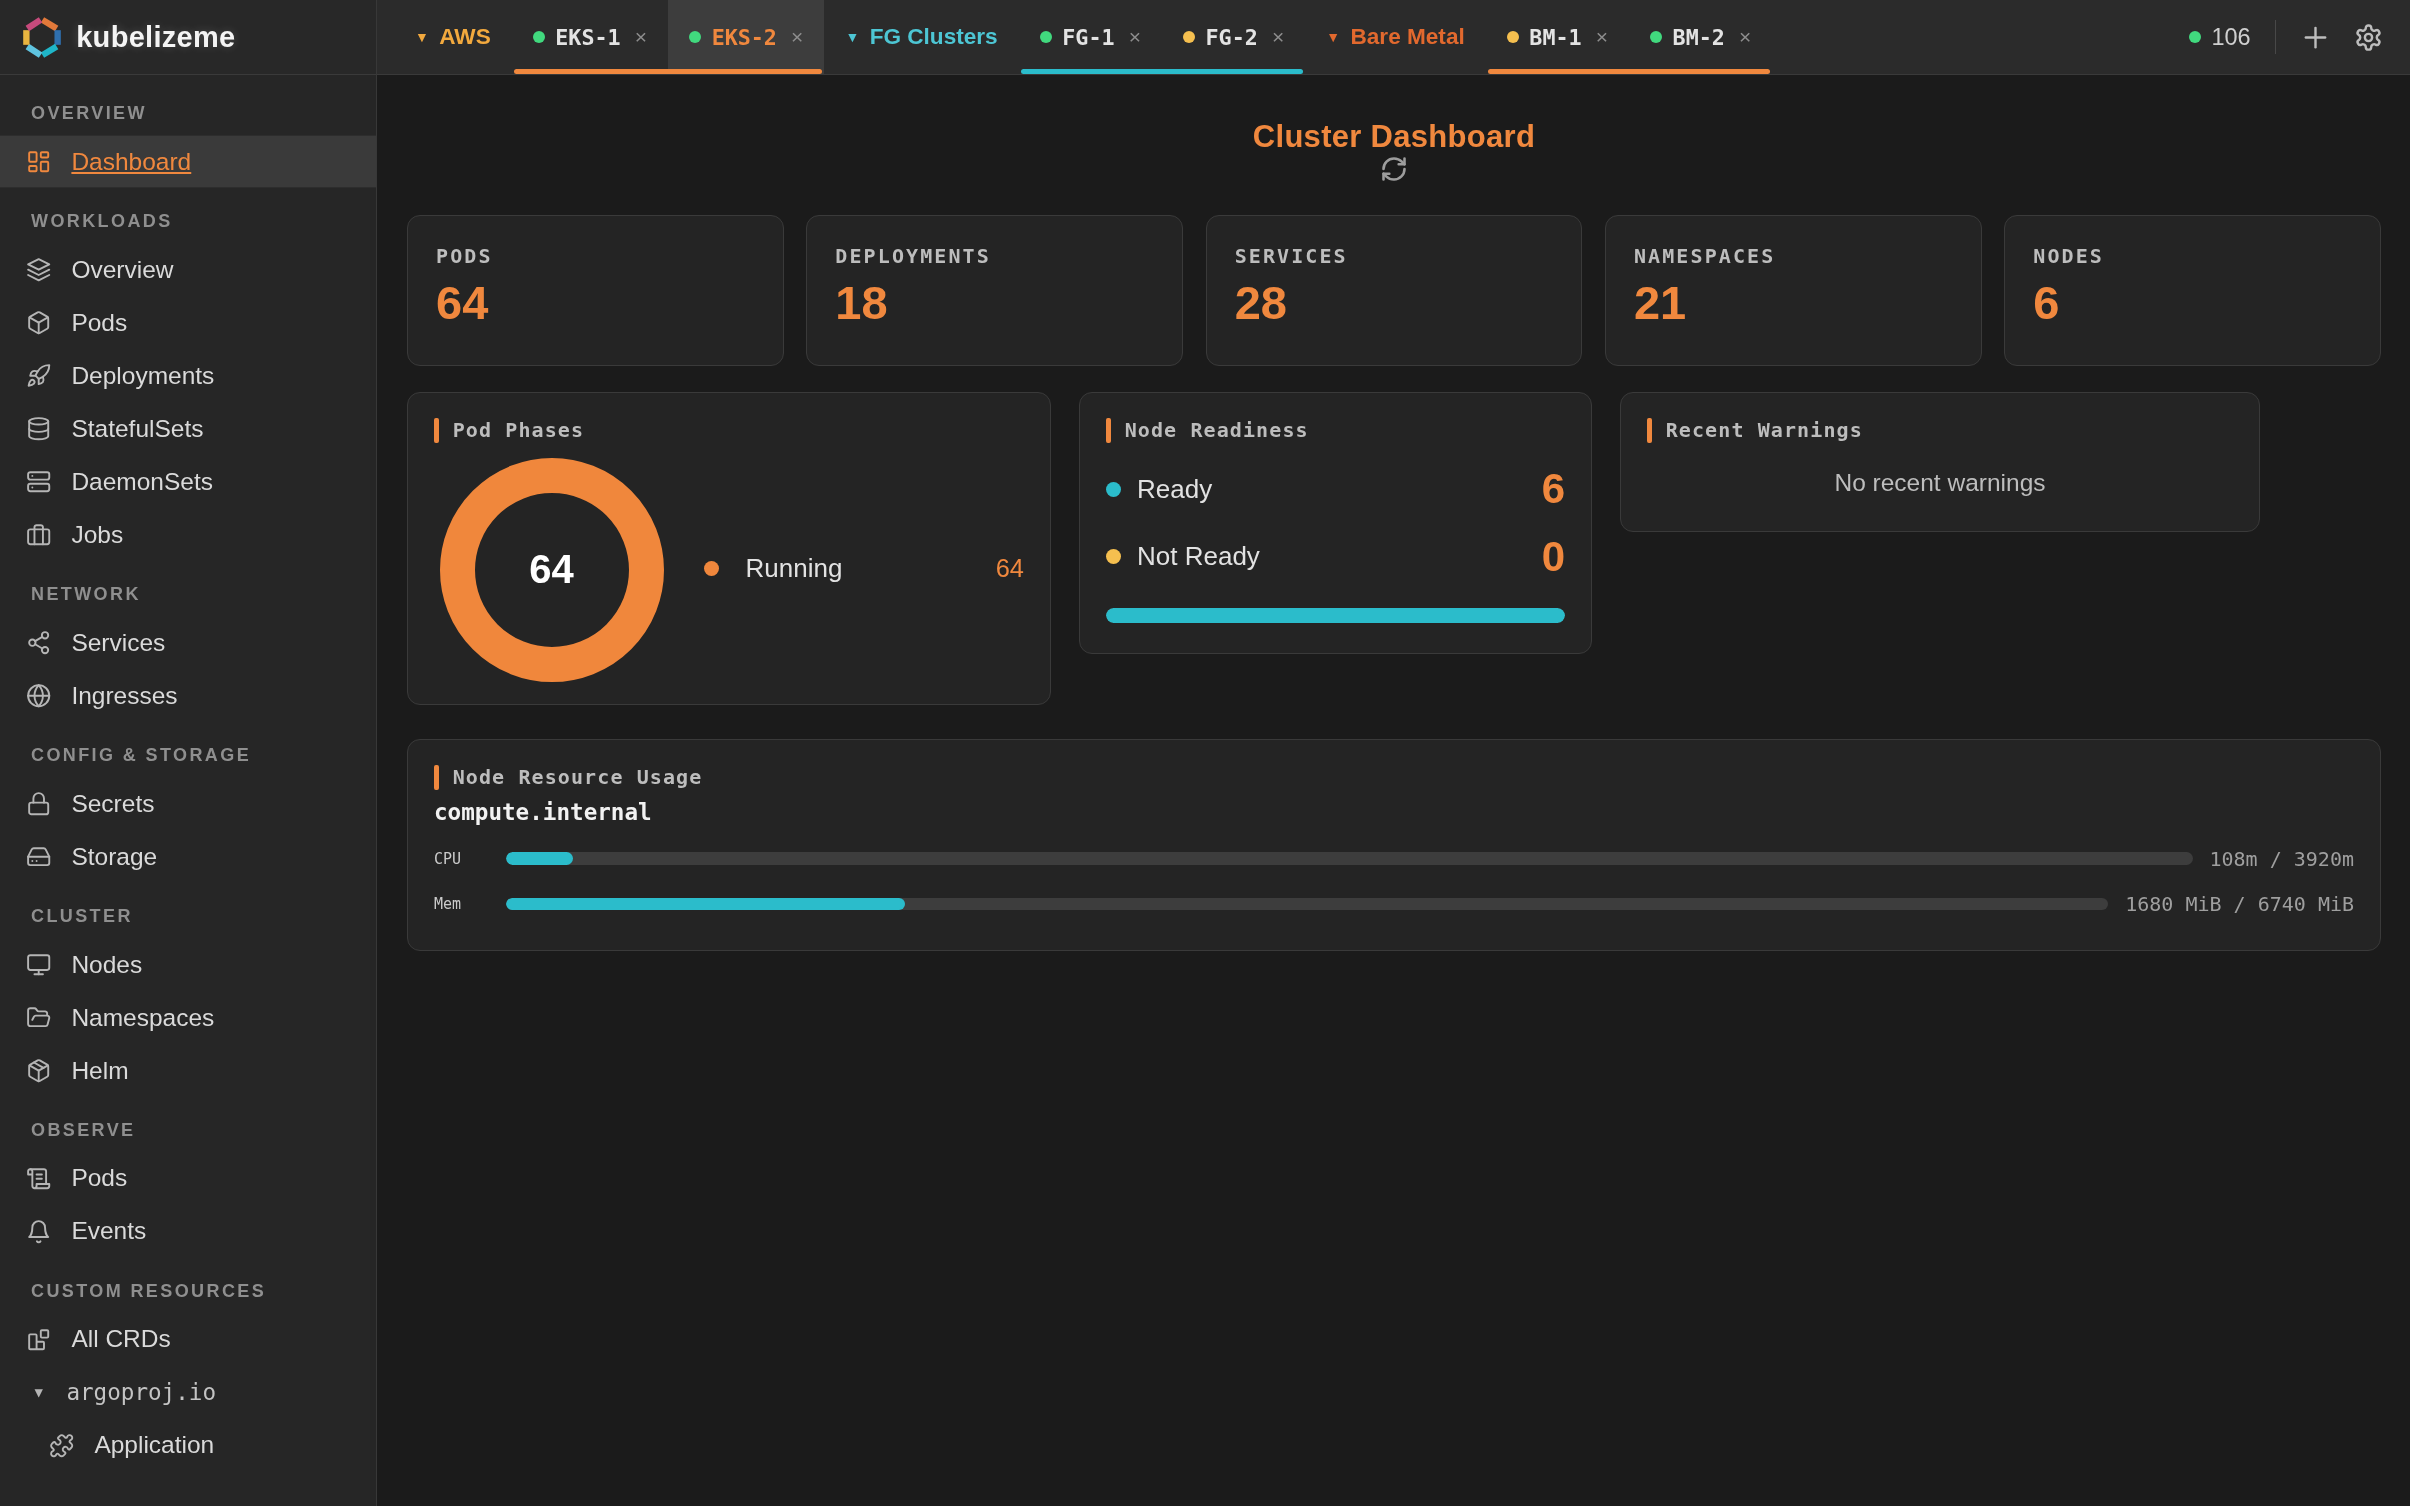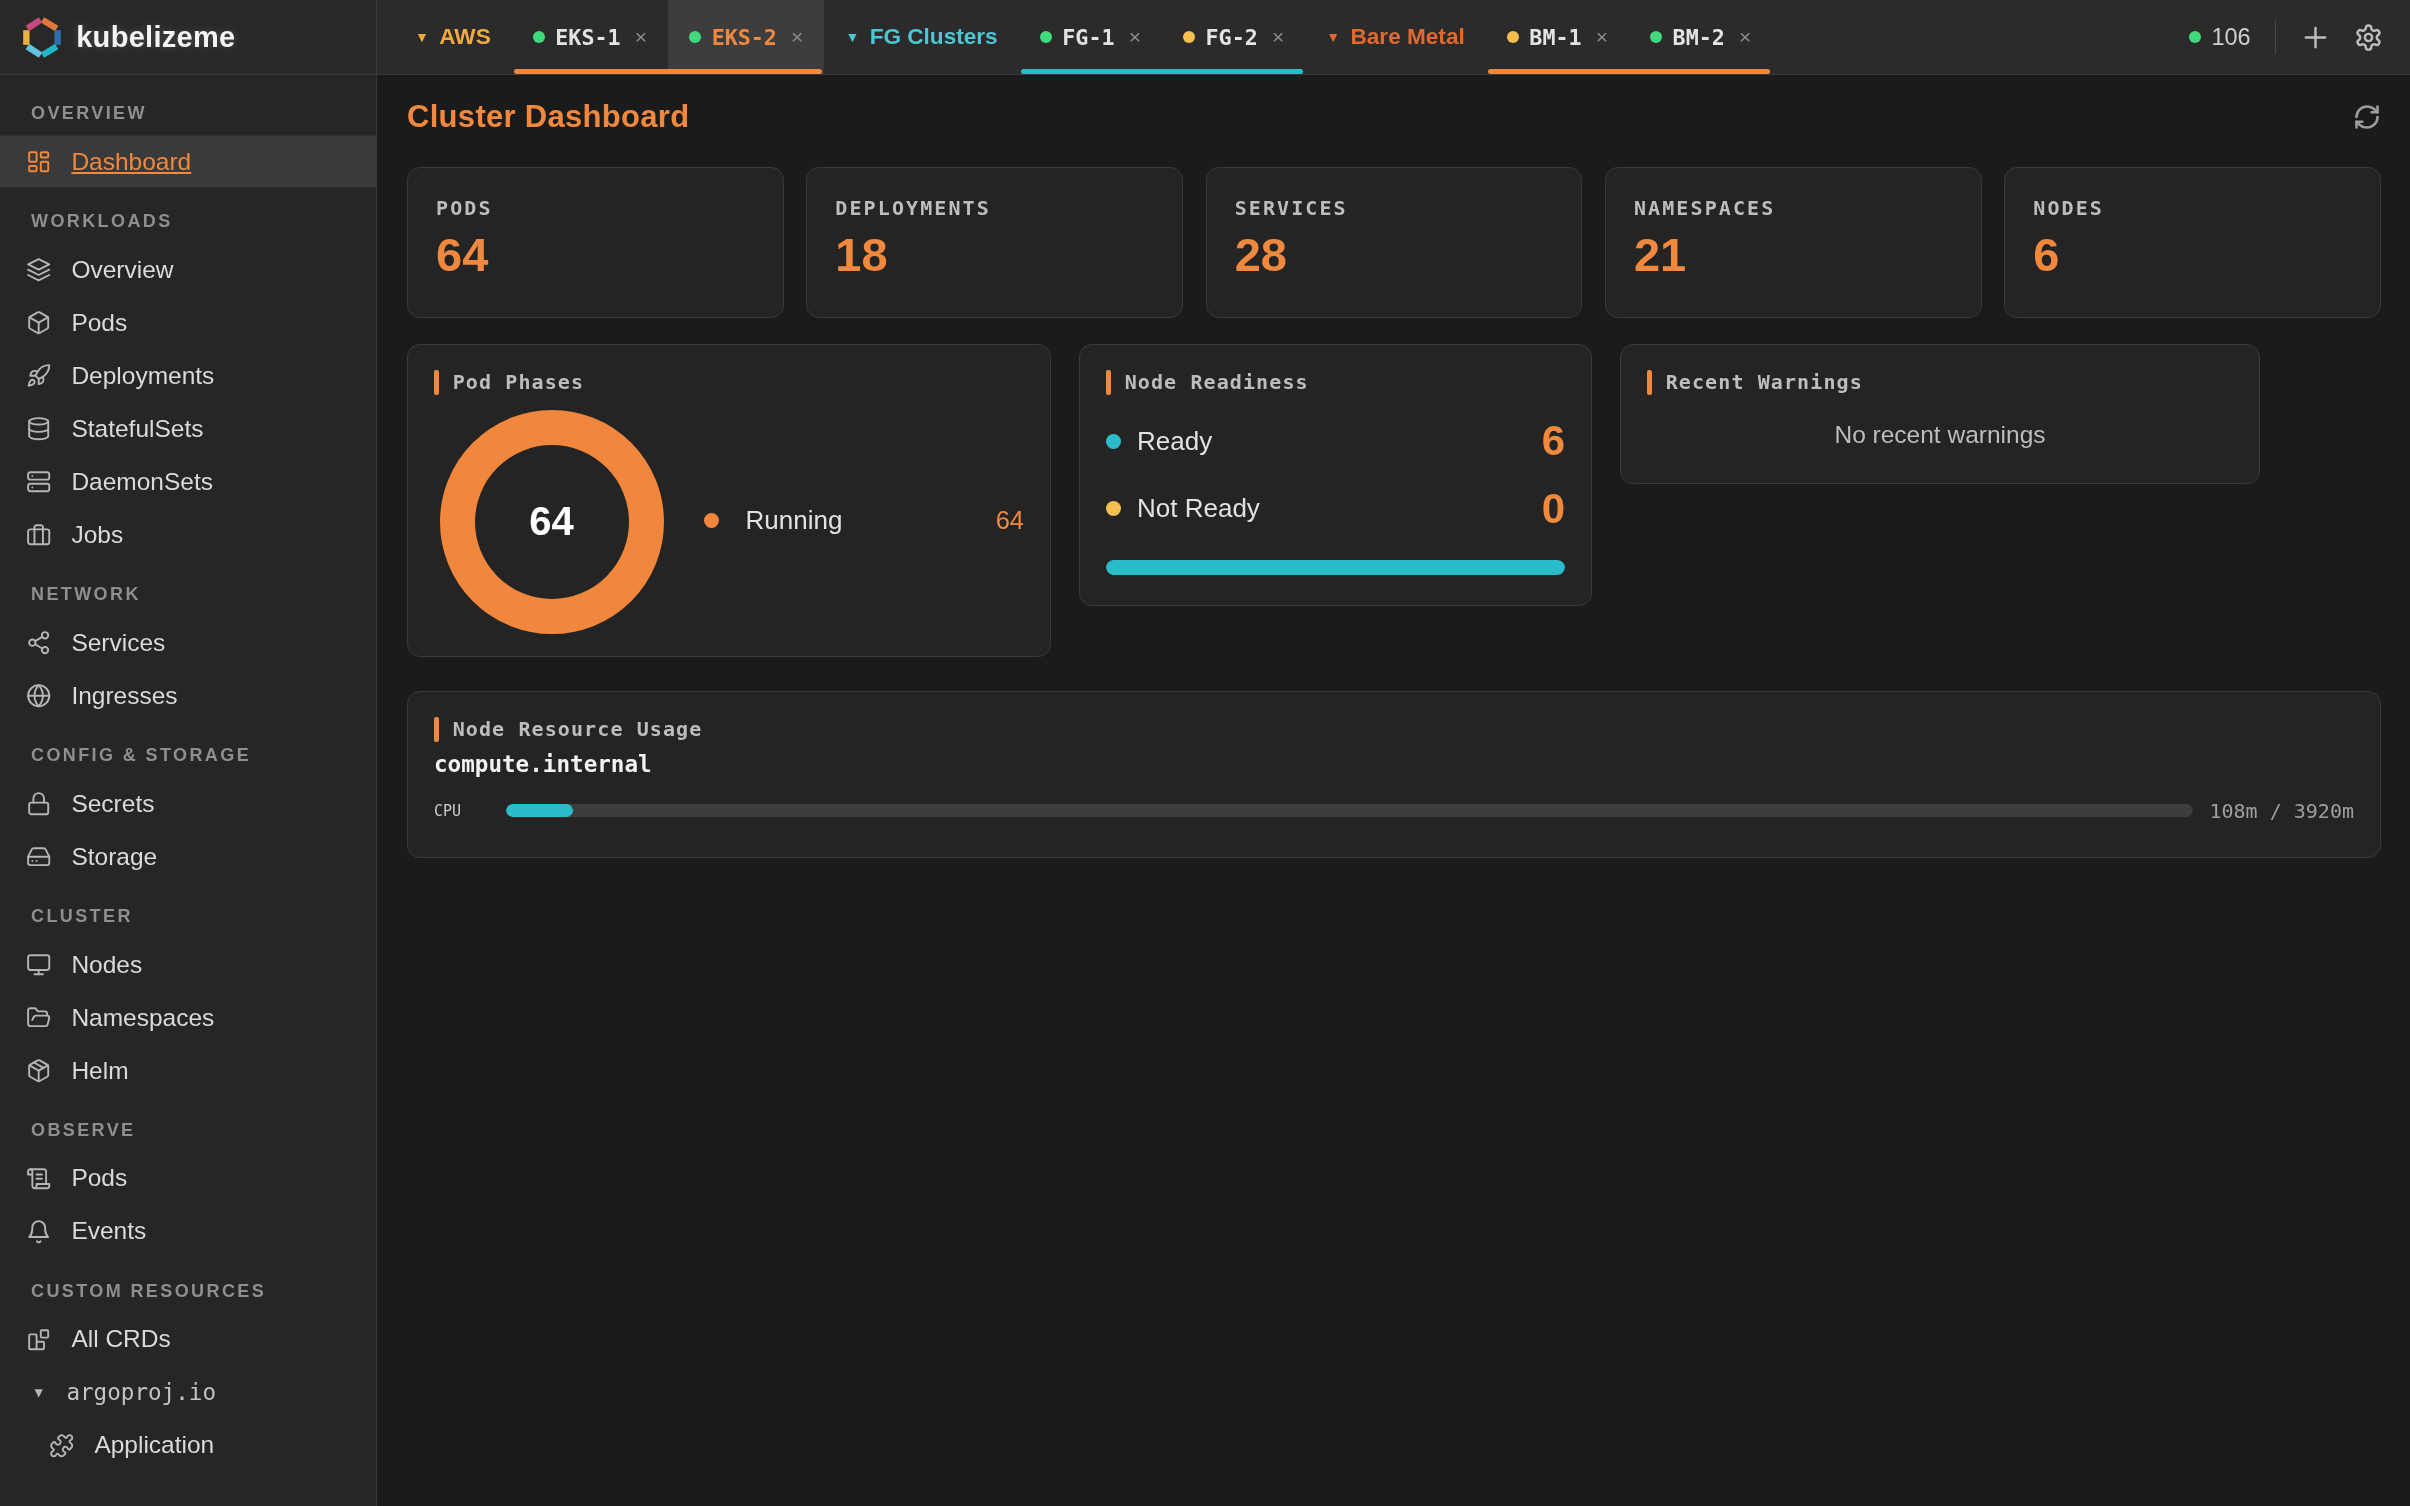--- a/index.html
+++ b/index.html
@@ -36,21 +36,21 @@
   .cluster-tabs { display:flex; position:relative; }
   .group-underline { position:absolute; left:1.9px; right:1.9px; bottom:0; height:4.7px; border-radius:2.8px; }
   .topbar-right { margin-left:auto; display:flex; align-items:center; gap:24.5px; padding-right:28px; }
   .res-count { display:flex; align-items:center; gap:10.4px; font-size:23.5px; color:#cfcfcf; }
   .tb-divider { width:0.9px; height:34px; background:#484848; }
   .icon-btn { display:flex; align-items:center; justify-content:center; cursor:pointer; }
   .icon-btn svg { width:29px; height:29px; stroke:#bdbdbd; fill:none; stroke-width:2; stroke-linecap:round; stroke-linejoin:round; }
 
   
   .main { grid-row:2; grid-column:2; padding:0 30px; overflow:hidden; background:#1b1b1b; }
-  .title-row { display:flex; align-items:center; justify-content:space-between; margin-top:24px; }
+  .title-row { display:flex; align-items:center; justify-content:space-between; margin-top:44px;flex-direction:column; }
   .page-title { font-size:31px; font-weight:bold; color:#f0883e; letter-spacing:0.3px; }
   .refresh-btn svg { width:28px; height:28px; stroke:#9d9d9d; fill:none; stroke-width:2.2; stroke-linecap:round; stroke-linejoin:round; cursor:pointer; }
 
   .card { background:#242424; border:0.9px solid #3a3a3a; border-radius:13px; }
   .card-header { display:flex; align-items:center; gap:14px; font-family:"DejaVu Sans Mono", monospace; font-size:20px; font-weight:bold; letter-spacing:1.1px; color:#bdbdbd; }
   .accent-bar { width:4.7px; height:25.4px; background:#f0883e; border-radius:1.9px; flex:0 0 auto; }
 
   .stats-row { display:flex; gap:22.6px; margin-top:32px; }
   .stat-card { flex:1; height:151px; padding:28px 28px; }
   .stat-label { font-family:"DejaVu Sans Mono", monospace; font-size:20px; font-weight:bold; letter-spacing:2.1px; color:#bdbdbd; }
@@ -436,16 +436,23 @@
         <span>Node Resource Usage</span>
       </div>
       <div class="node-name">compute.internal</div>
       <div class="usage-row">
         <span class="usage-label">CPU</span>
         <div class="usage-track">
           <div class="usage-fill" style="width: 4%;"></div>
         </div>
         <span class="usage-text">108m / 3920m</span>
       </div>
+      <div class="usage-row">
+        <span class="usage-label">Mem</span>
+        <div class="usage-track">
+          <div class="usage-fill" style="width: 24.9258%;"></div>
+        </div>
+        <span class="usage-text">1680 MiB / 6740 MiB</span>
+      </div>
     </div>
   </main>
 </div>
 
 
 </body></html>

